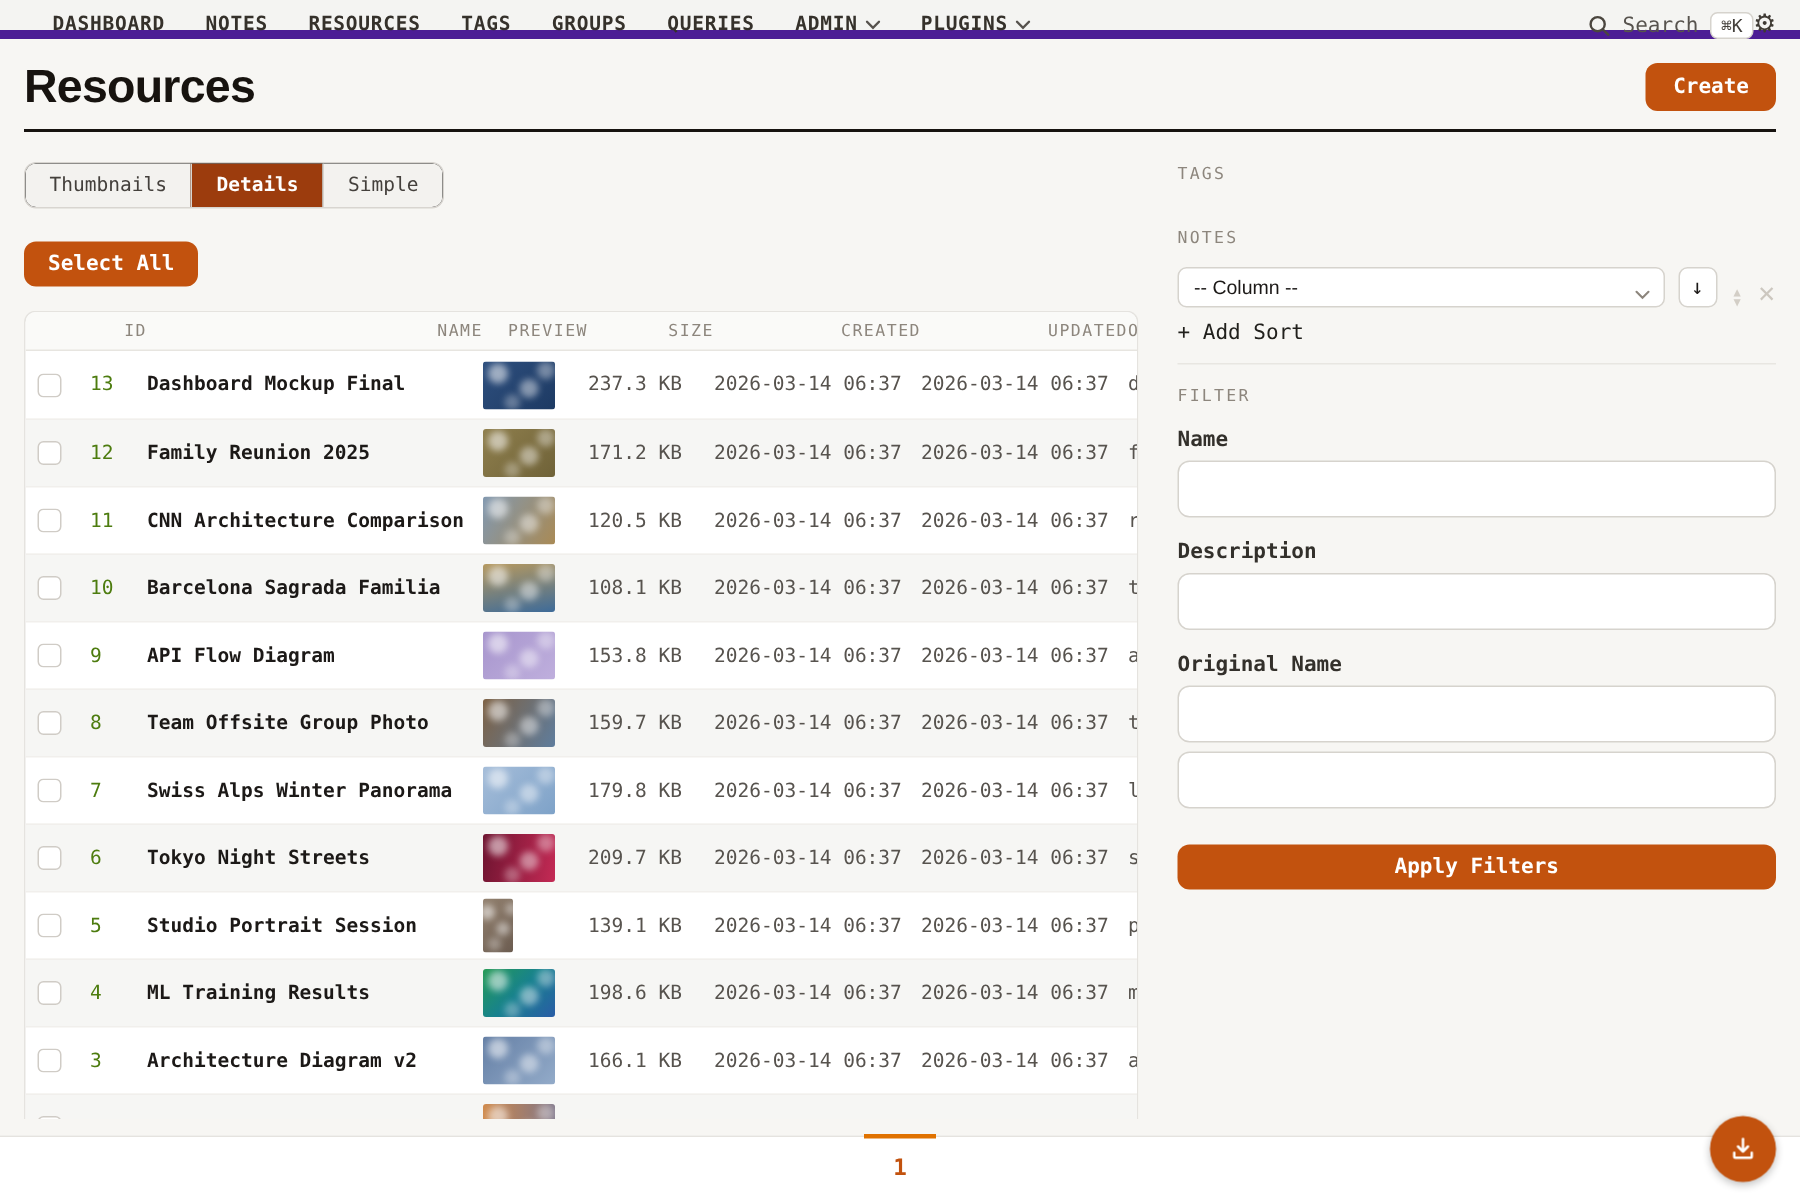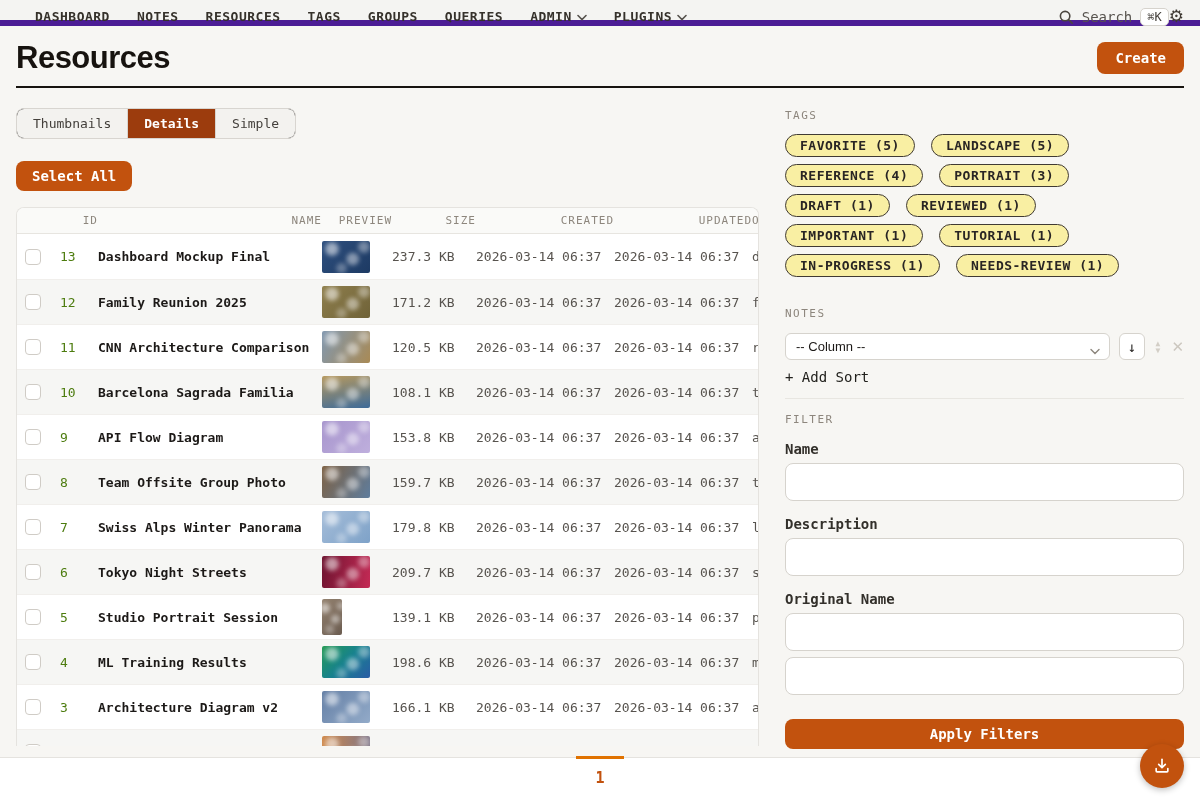--- a/index.html
+++ b/index.html
@@ -56,21 +56,21 @@
       radial-gradient(circle at 62% 55%, rgba(255,255,255,.45) 0 12%, transparent 18%),
       radial-gradient(circle at 82% 25%, rgba(255,255,255,.38) 0 8%, transparent 13%),
       radial-gradient(circle at 42% 78%, rgba(255,255,255,.3) 0 9%, transparent 14%);
     filter:blur(2px); }
 
   
   .side-label { font-size:11px; letter-spacing:1.5px; color:#8d867d; }
   .tagwrap { display:flex; flex-wrap:wrap; gap:7px 16px; margin-top:12px; }
   .tag-pill { background:#f9efa3; border:1.5px solid #403a33; border-radius:999px; padding:3px 14px; font-size:13px; font-weight:700; letter-spacing:.5px; color:#292524; cursor:pointer; white-space:nowrap; }
   .sort-label { margin-top:30px; }
-  .sort-row { display:flex; align-items:center; gap:9px; margin-top:13px; }
+  .sort-row { display:flex; align-items:flex-end; gap:9px; margin-top:13px; }
   .sort-select { position:relative; flex:1; height:27px; background:#fff; border:1px solid #d6d3cd; border-radius:6px; display:flex; align-items:center; padding:0 26px 0 10px; font-family:"Liberation Sans",sans-serif; font-size:13px; color:#1c1917; cursor:pointer; }
   .sort-select .chev { position:absolute; right:9px; top:9px; color:#8d867d; }
   .dir-btn { width:26px; height:27px; background:#fff; border:1px solid #d6d3cd; border-radius:6px; font-family:inherit; font-size:14px; color:#1c1917; cursor:pointer; line-height:24px; text-align:center; }
   .reorder { display:flex; flex-direction:column; line-height:7px; font-size:8px; color:#d3cec6; cursor:pointer; padding:0 2px; }
   .remove-x { font-size:15px; color:#ccc7bf; cursor:pointer; font-family:"DejaVu Sans",sans-serif; }
   .add-sort { margin-top:9px; font-size:14px; color:#21201c; cursor:pointer; display:inline-block; }
   .side-div { border-top:1px solid #e8e6e1; margin-top:12px; }
   .filter-label { margin-top:14px; }
   .f-label { margin-top:15px; font-size:14px; font-weight:700; color:#33302b; }
   .f-input { margin-top:6px; width:100%; height:38px; background:#fff; border:1px solid #d6d3cd; border-radius:8px; font-family:inherit; font-size:14px; color:#1c1917; padding:0 12px; }
@@ -313,32 +313,20 @@
             <div class="cell"></div>
             <div class="cell"></div>
             <div class="cell"></div>
           </div>
         </div>
     </div>
   </div>
 
   <div class="right-col">
     <div class="side-label">TAGS</div>
-    <div class="tagwrap" id="tagwrap">
-        <div class="tag-pill">FAVORITE (5)</div>
-        <div class="tag-pill">LANDSCAPE (5)</div>
-        <div class="tag-pill">REFERENCE (4)</div>
-        <div class="tag-pill">PORTRAIT (3)</div>
-        <div class="tag-pill">DRAFT (1)</div>
-        <div class="tag-pill">REVIEWED (1)</div>
-        <div class="tag-pill">IMPORTANT (1)</div>
-        <div class="tag-pill">TUTORIAL (1)</div>
-        <div class="tag-pill">IN-PROGRESS (1)</div>
-        <div class="tag-pill">NEEDS-REVIEW (1)</div>
-      </div>
 
     <div class="side-label sort-label">NOTES</div>
     <div class="sort-row">
       <div class="sort-select">
         <span>-- Column --</span>
         <span class="chev">
           <svg width="10" height="7" viewBox="0 0 10 7" fill="none" stroke="#8d867d" stroke-width="1.4" stroke-linecap="round">
               <polyline points="1,1.5 5,5.5 9,1.5"></polyline>
             </svg>
         </span>

